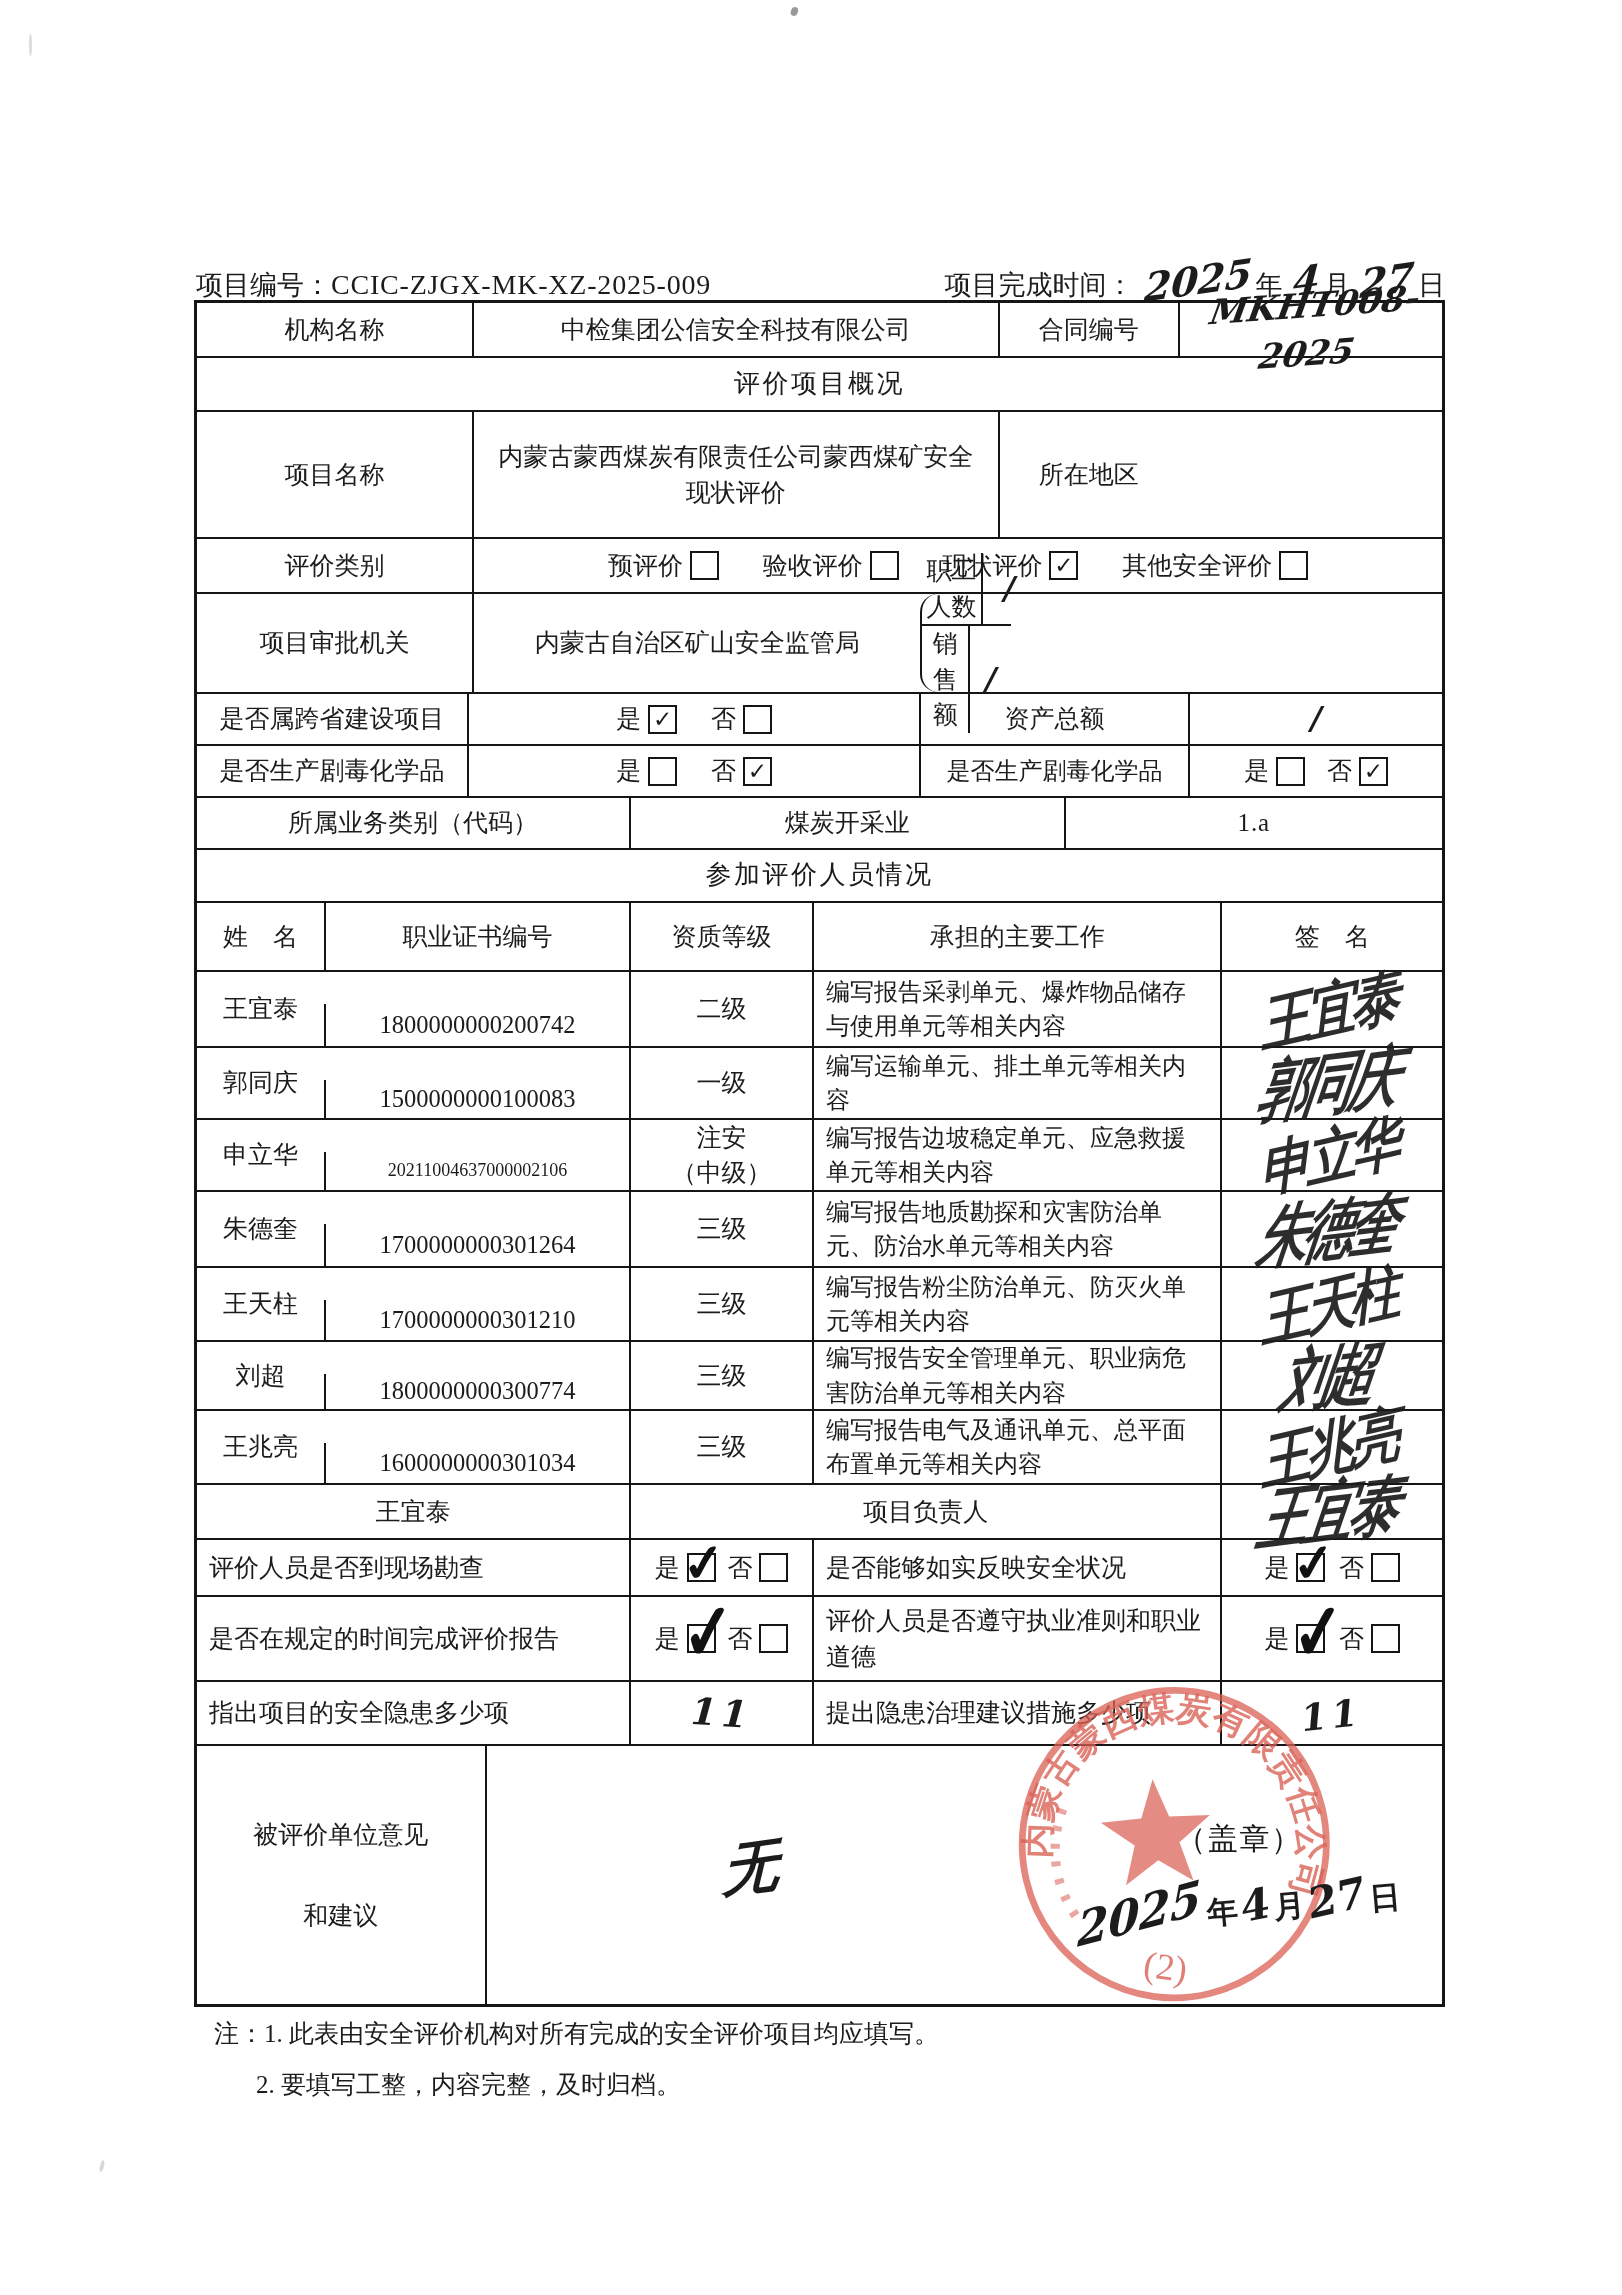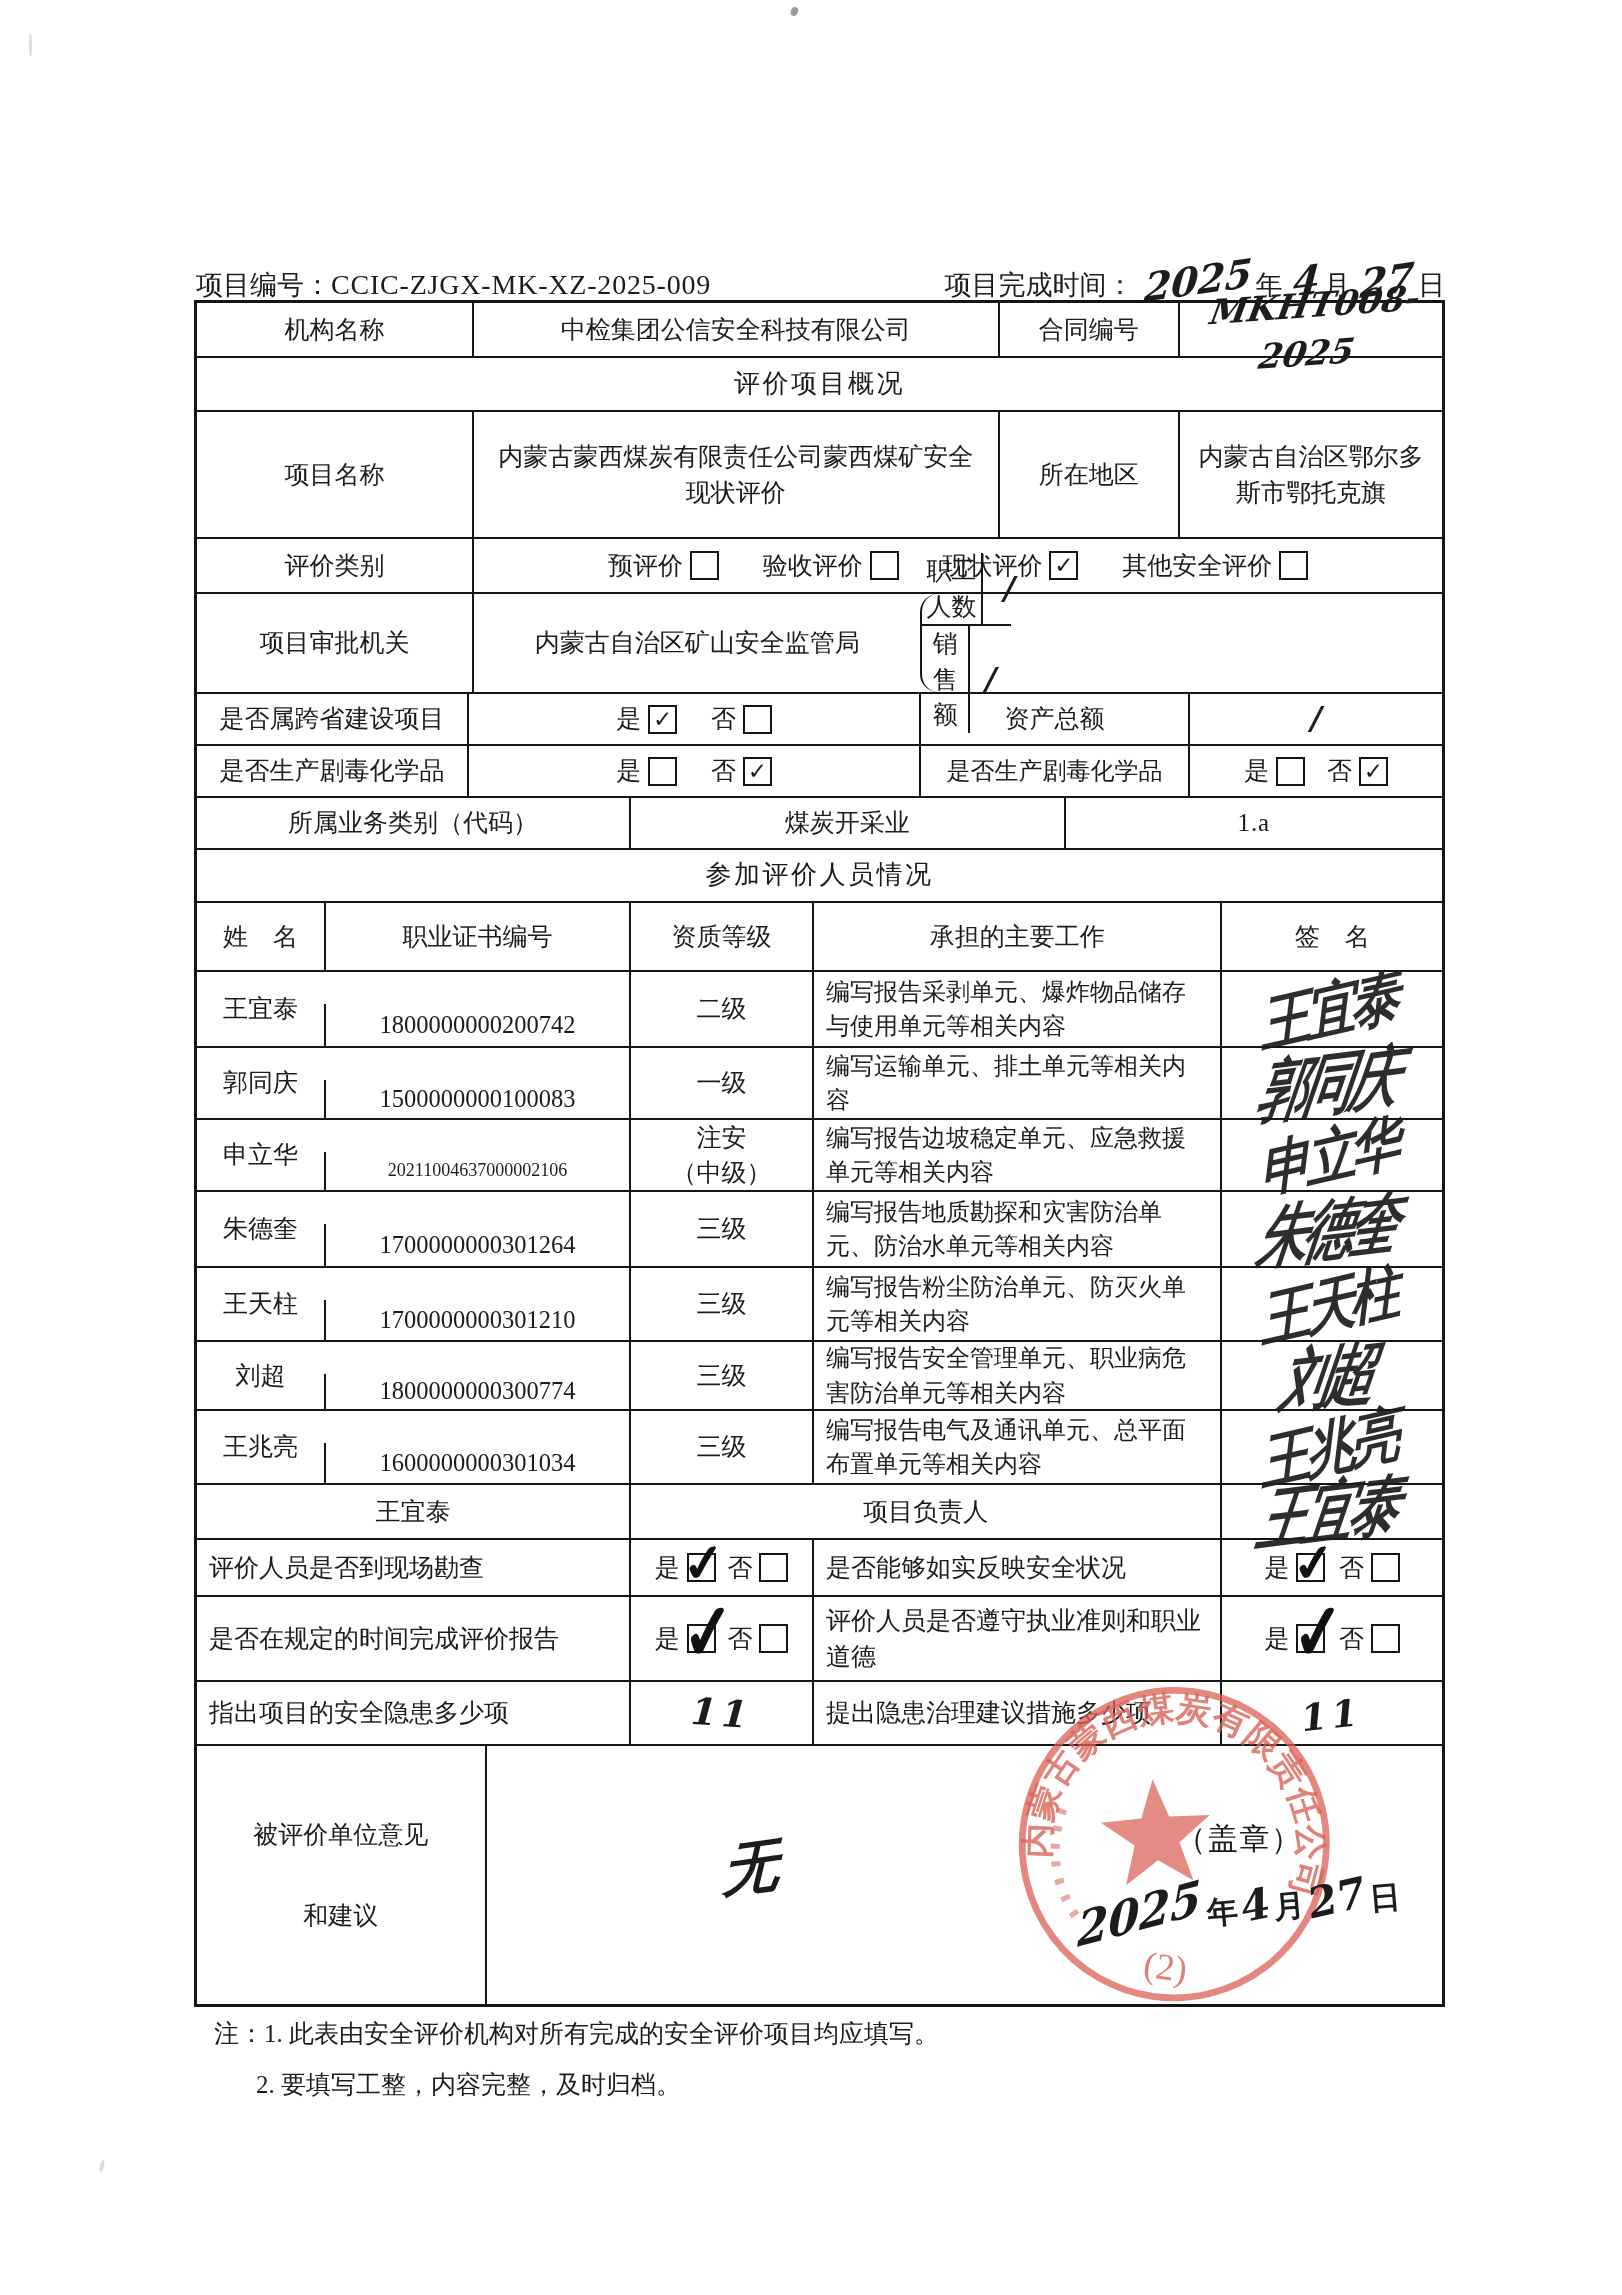--- a/index.html
+++ b/index.html
@@ -104,21 +104,20 @@
     </div>
 
     <div class="row" style="height:54px">
       <div class="cell sec-head" style="width:100%">评价项目概况</div>
     </div>
 
     <div class="row" style="height:127px">
       <div class="cell" style="width:22.1%">项目名称</div>
       <div class="cell" style="width:42.2%;padding:0 15px">内蒙古蒙西煤炭有限责任公司蒙西煤矿安全现状评价</div>
       <div class="cell" style="width:14.5%">所在地区</div>
-      <div class="cell" style="width:21.2%;padding:0 8.5px">内蒙古自治区鄂尔多斯市鄂托克旗</div>
     </div>
 
     <div class="row" style="height:55px">
       <div class="cell" style="width:22.1%">评价类别</div>
       <div class="cell" style="width:77.9%">
         <div class="optgroup">
           <span class="opt">
             <span>预评价</span>
             <span class="cb">
                 <span class="mark"></span>

